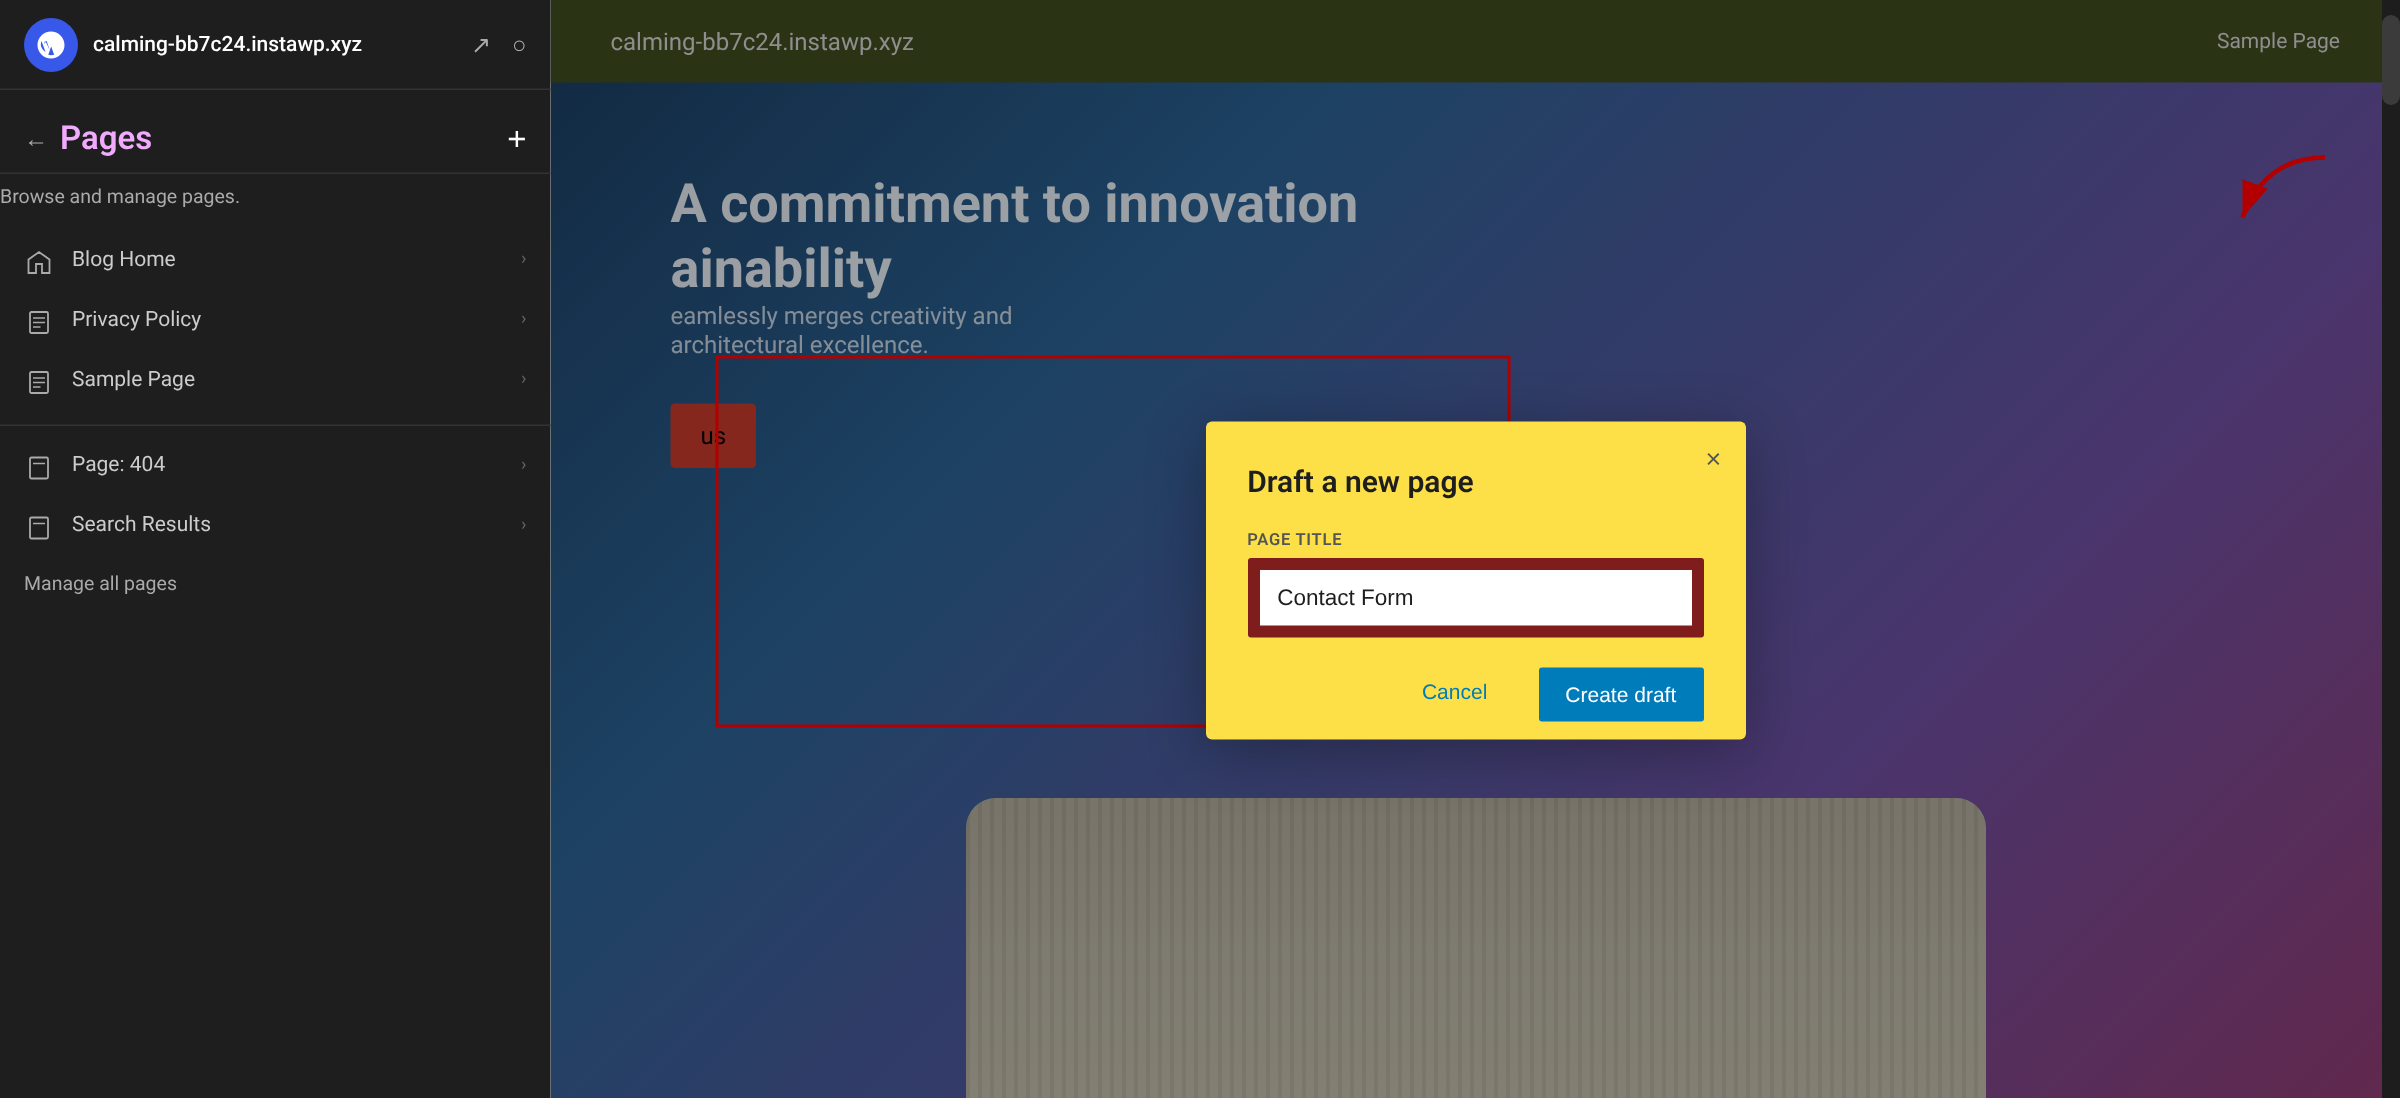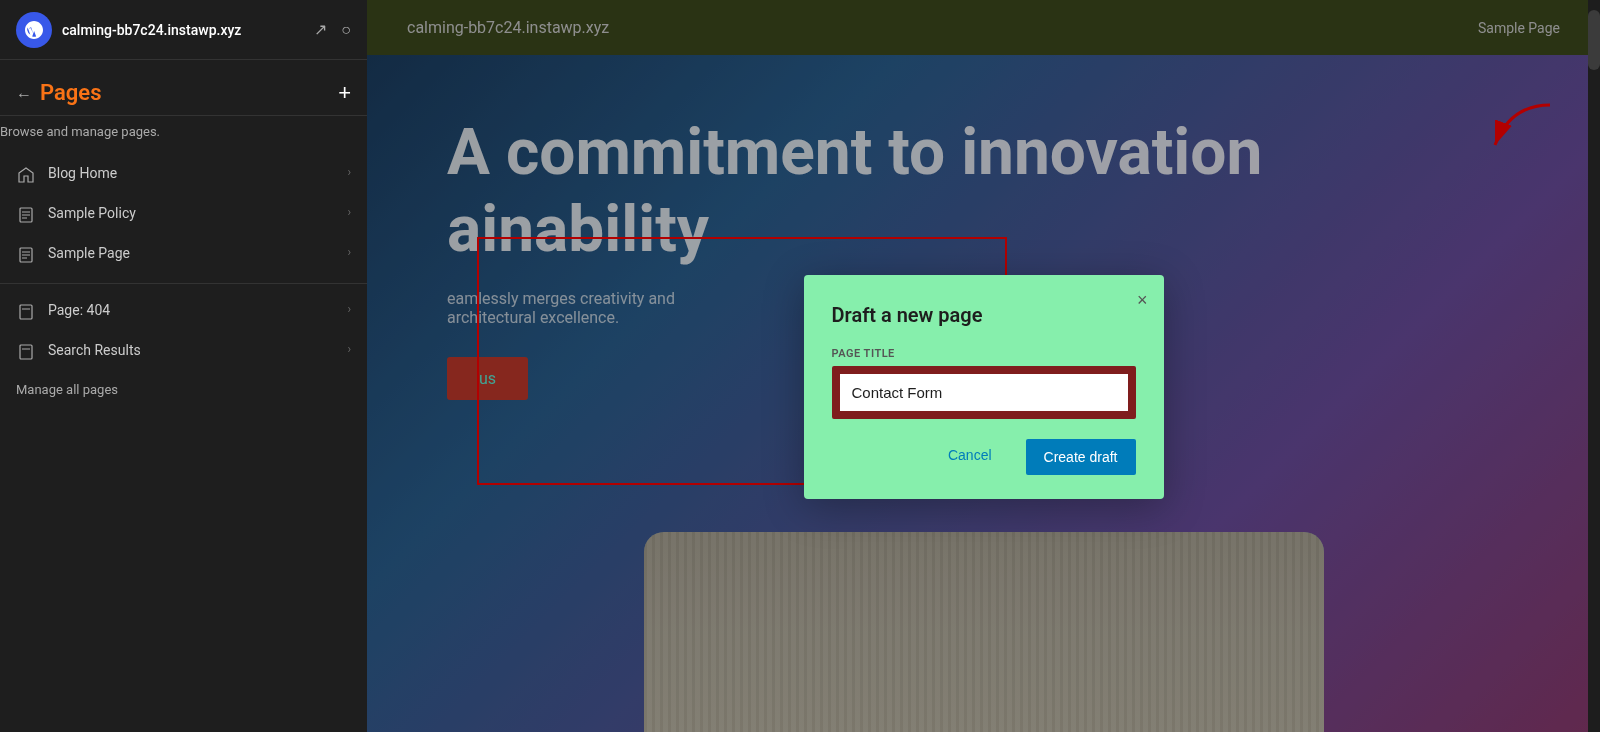--- a/index.html
+++ b/index.html
@@ -60,21 +60,21 @@
 
     #pages-panel {
       padding: 20px 16px 10px;
       border-bottom: 1px solid #333;
       display: flex;
       justify-content: space-between;
       align-items: center;
     }
 
     #pages-title {
-      color: #f97316;
+      color: #f0abfc;
       font-size: 22px;
       font-weight: 600;
     }
 
     #back-arrow {
       color: #aaa;
       font-size: 16px;
       margin-right: 8px;
       cursor: pointer;
     }
@@ -185,25 +185,24 @@
       color: #ccc;
       font-size: 14px;
     }
 
     #preview-content {
       padding: 60px 80px 40px;
       color: white;
     }
 
     #preview-headline {
-      font-size: 64px;
+      font-size: 36px;
       font-weight: 700;
       color: rgba(255,255,255,0.85);
       line-height: 1.2;
-      margin-bottom: 20px;
     }
 
     #preview-sub {
       font-size: 16px;
       color: rgba(255,255,255,0.7);
       margin-bottom: 30px;
     }
 
     #preview-bottom-img {
       position: absolute;
@@ -270,24 +269,24 @@
       width: 100%;
       height: 100%;
       background: rgba(0,0,0,0.3);
       display: flex;
       align-items: center;
       justify-content: center;
       z-index: 100;
     }
 
     #modal {
-      background: #86efac;
+      background: #fde047;
       border-radius: 4px;
       width: 360px;
-      padding: 28px 28px 24px;
+      padding: 28px 28px 12px;
       position: relative;
       box-shadow: 0 8px 40px rgba(0,0,0,0.3);
       margin-top: 41px;
     }
 
     #modal-title {
       font-size: 20px;
       font-weight: 600;
       color: #1e1e1e;
       margin-bottom: 20px;
@@ -391,21 +390,21 @@
     </div>
     <div class="nav-item">
       <span class="nav-icon">
         <svg viewBox="0 0 16 16">
             <rect x="2" y="1" width="12" height="14" rx="1" stroke="#aaa" stroke-width="1.2" fill="none"></rect>
             <line x1="4" y1="5" x2="12" y2="5" stroke="#aaa" stroke-width="1"></line>
             <line x1="4" y1="8" x2="12" y2="8" stroke="#aaa" stroke-width="1"></line>
             <line x1="4" y1="11" x2="9" y2="11" stroke="#aaa" stroke-width="1"></line>
           </svg>
       </span>
-      <span class="nav-label">Sample Policy</span>
+      <span class="nav-label">Privacy Policy</span>
       <span class="nav-chevron">›</span>
     </div>
     <div class="nav-item">
       <span class="nav-icon">
         <svg viewBox="0 0 16 16">
             <rect x="2" y="1" width="12" height="14" rx="1" stroke="#aaa" stroke-width="1.2" fill="none"></rect>
             <line x1="4" y1="5" x2="12" y2="5" stroke="#aaa" stroke-width="1"></line>
             <line x1="4" y1="8" x2="12" y2="8" stroke="#aaa" stroke-width="1"></line>
             <line x1="4" y1="11" x2="9" y2="11" stroke="#aaa" stroke-width="1"></line>
           </svg>
@@ -457,21 +456,21 @@
 
     <div id="preview-content">
       <div id="preview-headline">
         <span>A commitment to innovation</span><br>
         <span>ainability</span>
       </div>
       <div id="preview-sub">
         <span>eamlessly merges creativity and</span><br>
         <span>architectural excellence.</span>
       </div>
-      <div style="display:inline-block;background:#c0392b;color:#5eead4;padding:12px 32px;border-radius:3px;font-size:16px;">us</div>
+      <div style="display:inline-block;background:#c0392b;color:#000000;padding:12px 20px;border-radius:3px;font-size:16px;">us</div>
     </div>
 
     <div id="preview-bottom-img">
       <div id="preview-building"></div>
     </div>
 
     <div id="scrollbar">
       <div id="scrollbar-thumb"></div>
     </div>
   </div>

